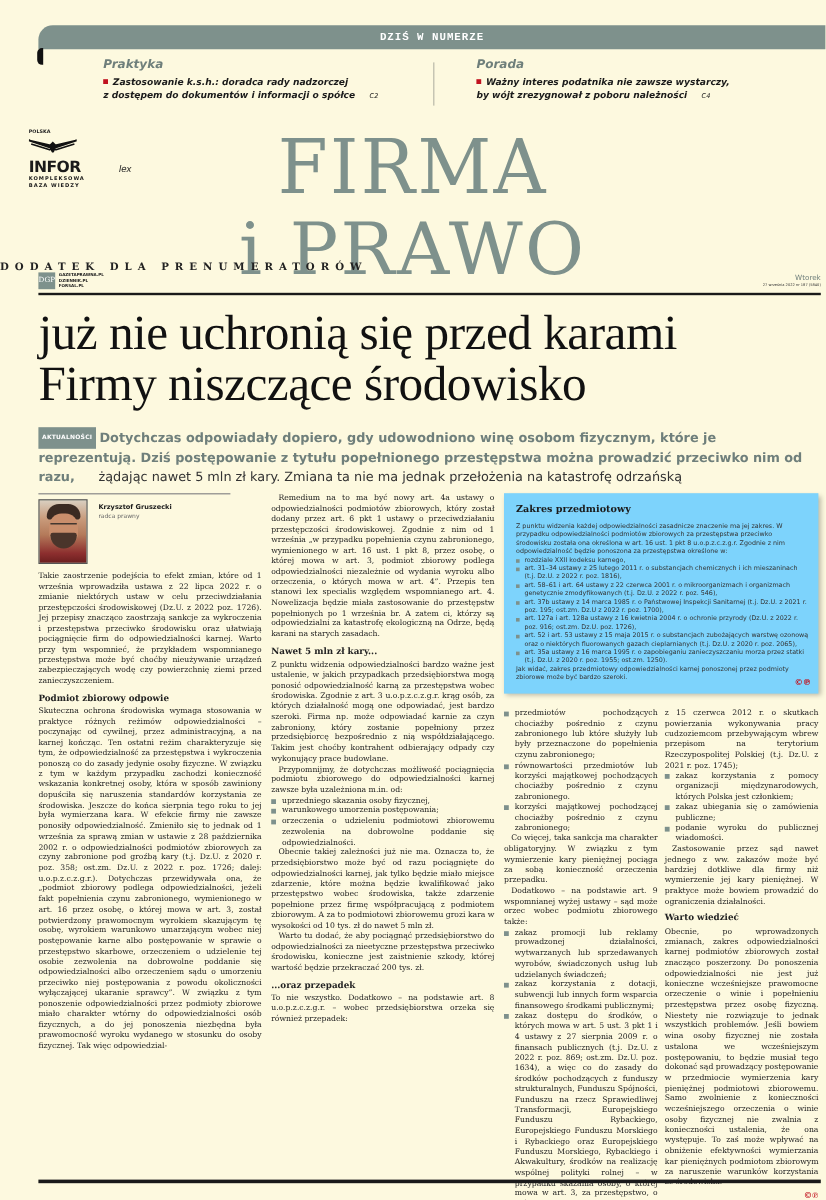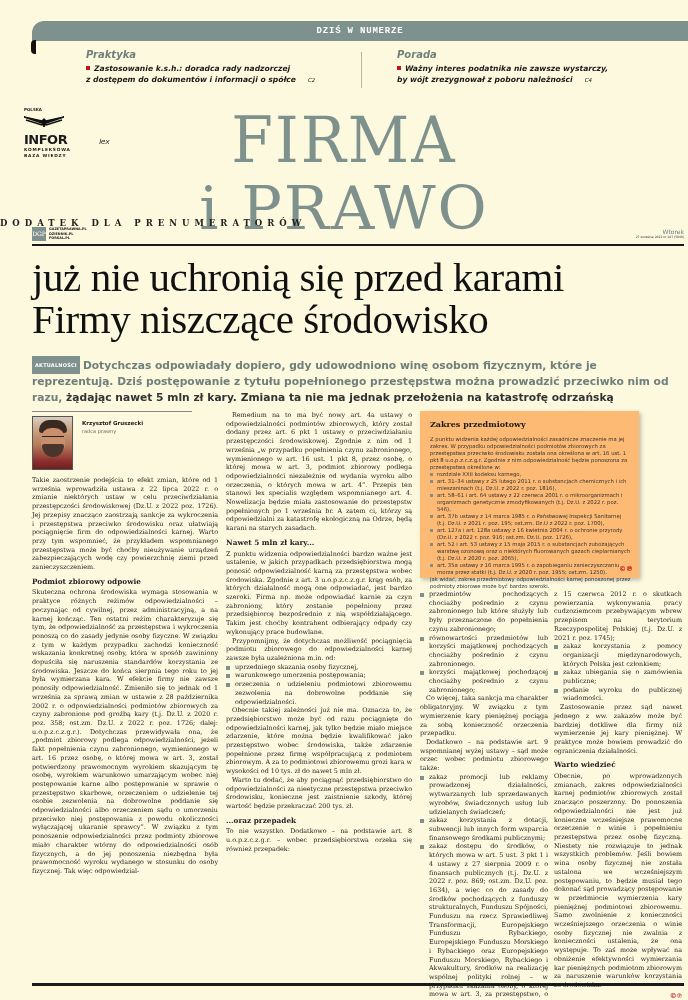--- a/index.html
+++ b/index.html
@@ -36,41 +36,41 @@
   .dayinfo { position: absolute; right: 4px; top: 228px; text-align: right; font-family: "DejaVu Sans", sans-serif; }
   .dayinfo .day { font-size: 6px; color: #6f7f7b; }
   .dayinfo .date { font-size: 3px; color: #333; }
 
   .rule-top { position: absolute; left: 32px; top: 244px; width: 652px; height: 2px; background: #1a1a1a; }
 
   
   .headline { position: absolute; left: 32px; top: 256px; width: 640px; font-family: "Liberation Serif", serif; font-size: 41px; line-height: 42px; letter-spacing: -0.4px; color: #111; }
   .lead { position: absolute; left: 32px; top: 356px; width: 640px; font-family: "DejaVu Sans", sans-serif; font-size: 10.7px; line-height: 16px; color: #6f7f7b; font-weight: bold; }
   .lead .badge { display: inline-block; background: #7e918c; color: #fff; font-size: 5px; padding: 1px 3px; vertical-align: 2px; margin-right: 3px; letter-spacing: 0.2px; }
-  .lead .dark { color: #333; font-weight: bold; }
+  .lead .dark { color: #333; font-weight: normal; margin-left: 16px; }
 
   
   .col { position: absolute; font-family: "DejaVu Serif", serif; font-size: 6.4px; line-height: 8.7px; text-align: justify; color: #222; }
   .col p { text-indent: 6px; }
   .col p.noind { text-indent: 0; }
   .col h4 { font-size: 7.3px; font-weight: bold; margin: 6px 0 2px 0; text-align: left; }
   .col ul { list-style: none; }
   .col li { position: relative; padding-left: 9px; }
   .col li::before { content: ""; position: absolute; left: 0; top: 3px; width: 4px; height: 4px; background: #7e918c; }
 
   .author { position: absolute; left: 32px; top: 411px; width: 160px; height: 58px; border-top: 1px solid #888; }
   .author .photo { position: absolute; left: 0; top: 4px; width: 41px; height: 54px; border: 1px solid #555; background: linear-gradient(180deg,#d9cfc0 0%,#c89a7a 30%,#b47a5a 55%,#8c2e2e 85%,#6b1f1f 100%); overflow: hidden; }
   .author .photo .hair { position: absolute; left: 6px; top: 3px; width: 28px; height: 13px; background: #3a2a22; border-radius: 14px 14px 4px 4px; }
   .author .photo .face { position: absolute; left: 8px; top: 11px; width: 24px; height: 28px; background: #c98e6c; border-radius: 12px 12px 14px 14px; }
   .author .photo .beard { position: absolute; left: 9px; top: 27px; width: 22px; height: 13px; background: #4a352b; border-radius: 2px 2px 11px 11px; }
   .author .photo .glasses { position: absolute; left: 9px; top: 19px; width: 22px; height: 4px; border-top: 1px solid #222; }
   .author .name { position: absolute; left: 50px; top: 8px; font-family: "DejaVu Sans", sans-serif; font-size: 5.5px; font-weight: bold; }
   .author .role { position: absolute; left: 50px; top: 16px; font-family: "DejaVu Sans", sans-serif; font-size: 5px; color: #666; }
 
-  .sidebar-box { position: absolute; left: 420px; top: 411px; width: 219px; height: 167px; background: #fdba74; box-shadow: 2px 2px 4px rgba(0,0,0,0.25); padding: 8px 8px 0 10px; font-family: "DejaVu Sans", sans-serif; }
+  .sidebar-box { position: absolute; left: 420px; top: 411px; width: 262px; height: 167px; background: #7dd3fc; box-shadow: 2px 2px 4px rgba(0,0,0,0.25); padding: 8px 8px 0 10px; font-family: "DejaVu Sans", sans-serif; }
   .sidebar-box h3 { font-family: "DejaVu Serif", serif; font-size: 8px; margin-bottom: 7px; }
   .sidebar-box .intro, .sidebar-box .outro { font-size: 5.3px; line-height: 7px; color: #333; }
   .sidebar-box ul { list-style: none; }
   .sidebar-box li { position: relative; padding-left: 7px; font-size: 5.3px; line-height: 7px; color: #333; }
   .sidebar-box li::before { content: ""; position: absolute; left: 0; top: 2px; width: 3px; height: 3px; background: #7e918c; }
   .cc { position: absolute; right: 6px; bottom: 5px; color: #c1121f; font-size: 7px; font-weight: bold; }
   .cc-end { color: #c1121f; font-size: 7px; font-weight: bold; text-align: right; margin-top: 2px; }
 
   .rule-bottom { position: absolute; left: 32px; top: 983px; width: 652px; height: 2.5px; background: #1a1a1a; }
 </style>

